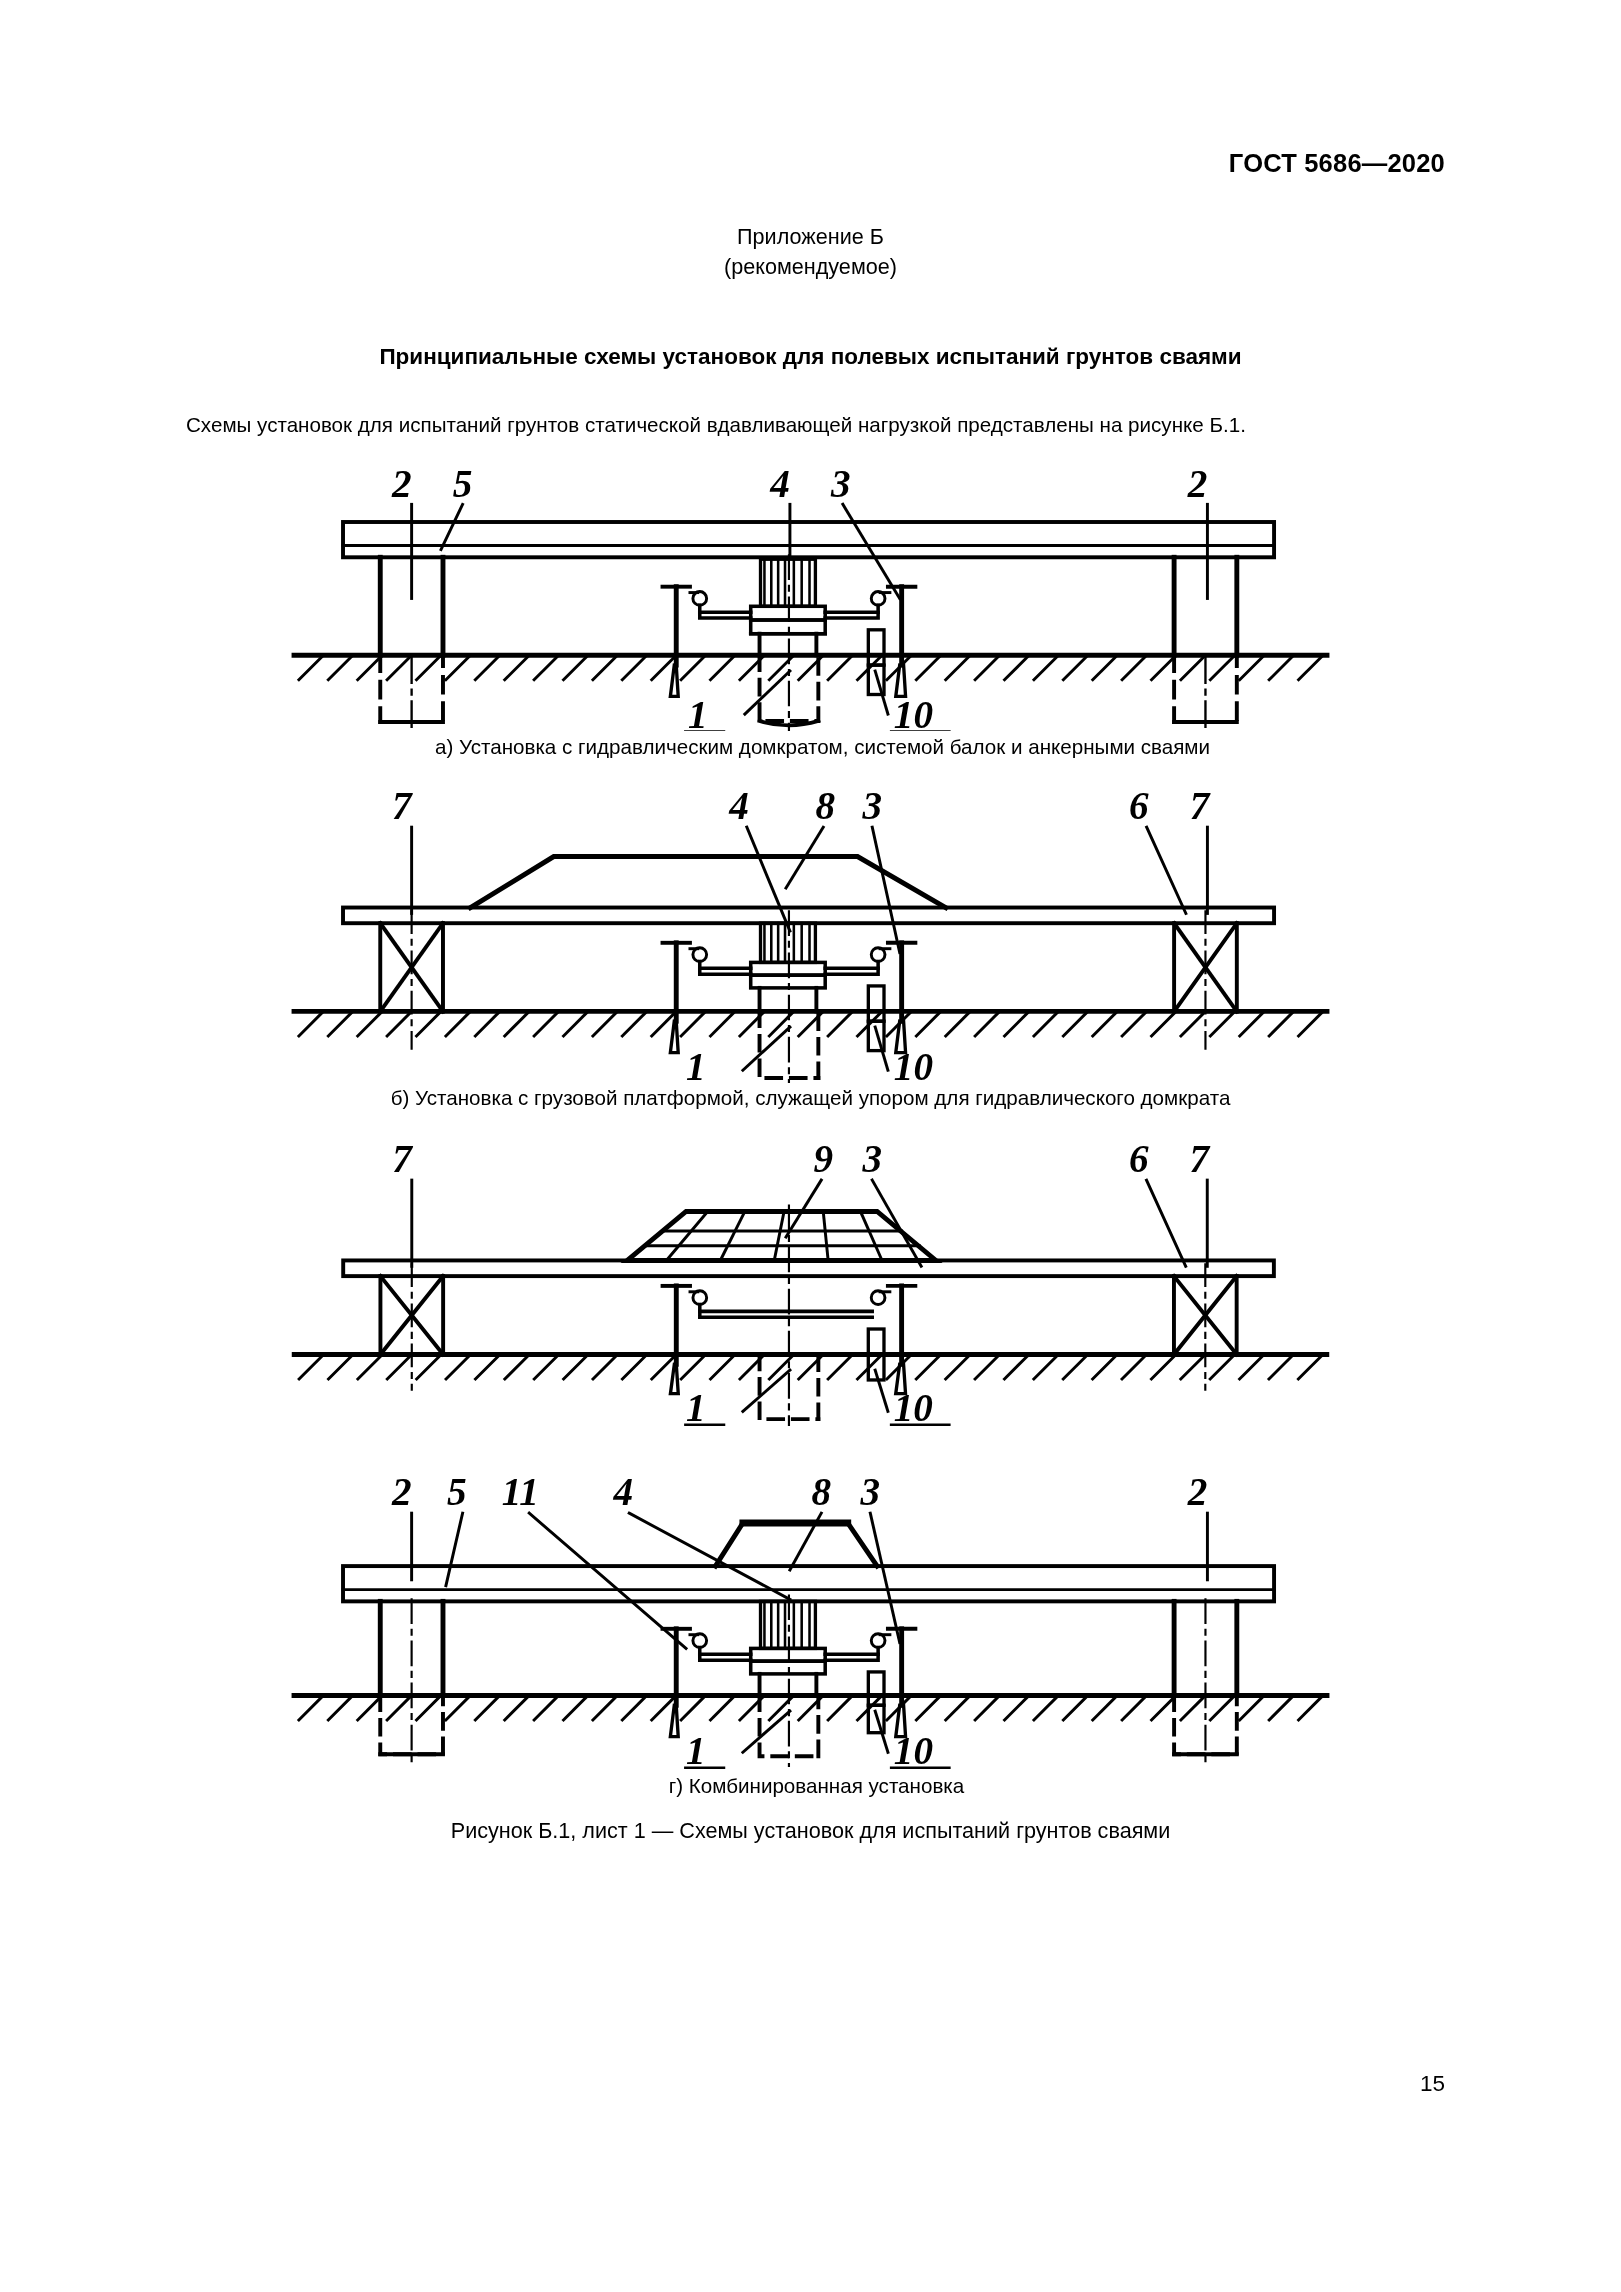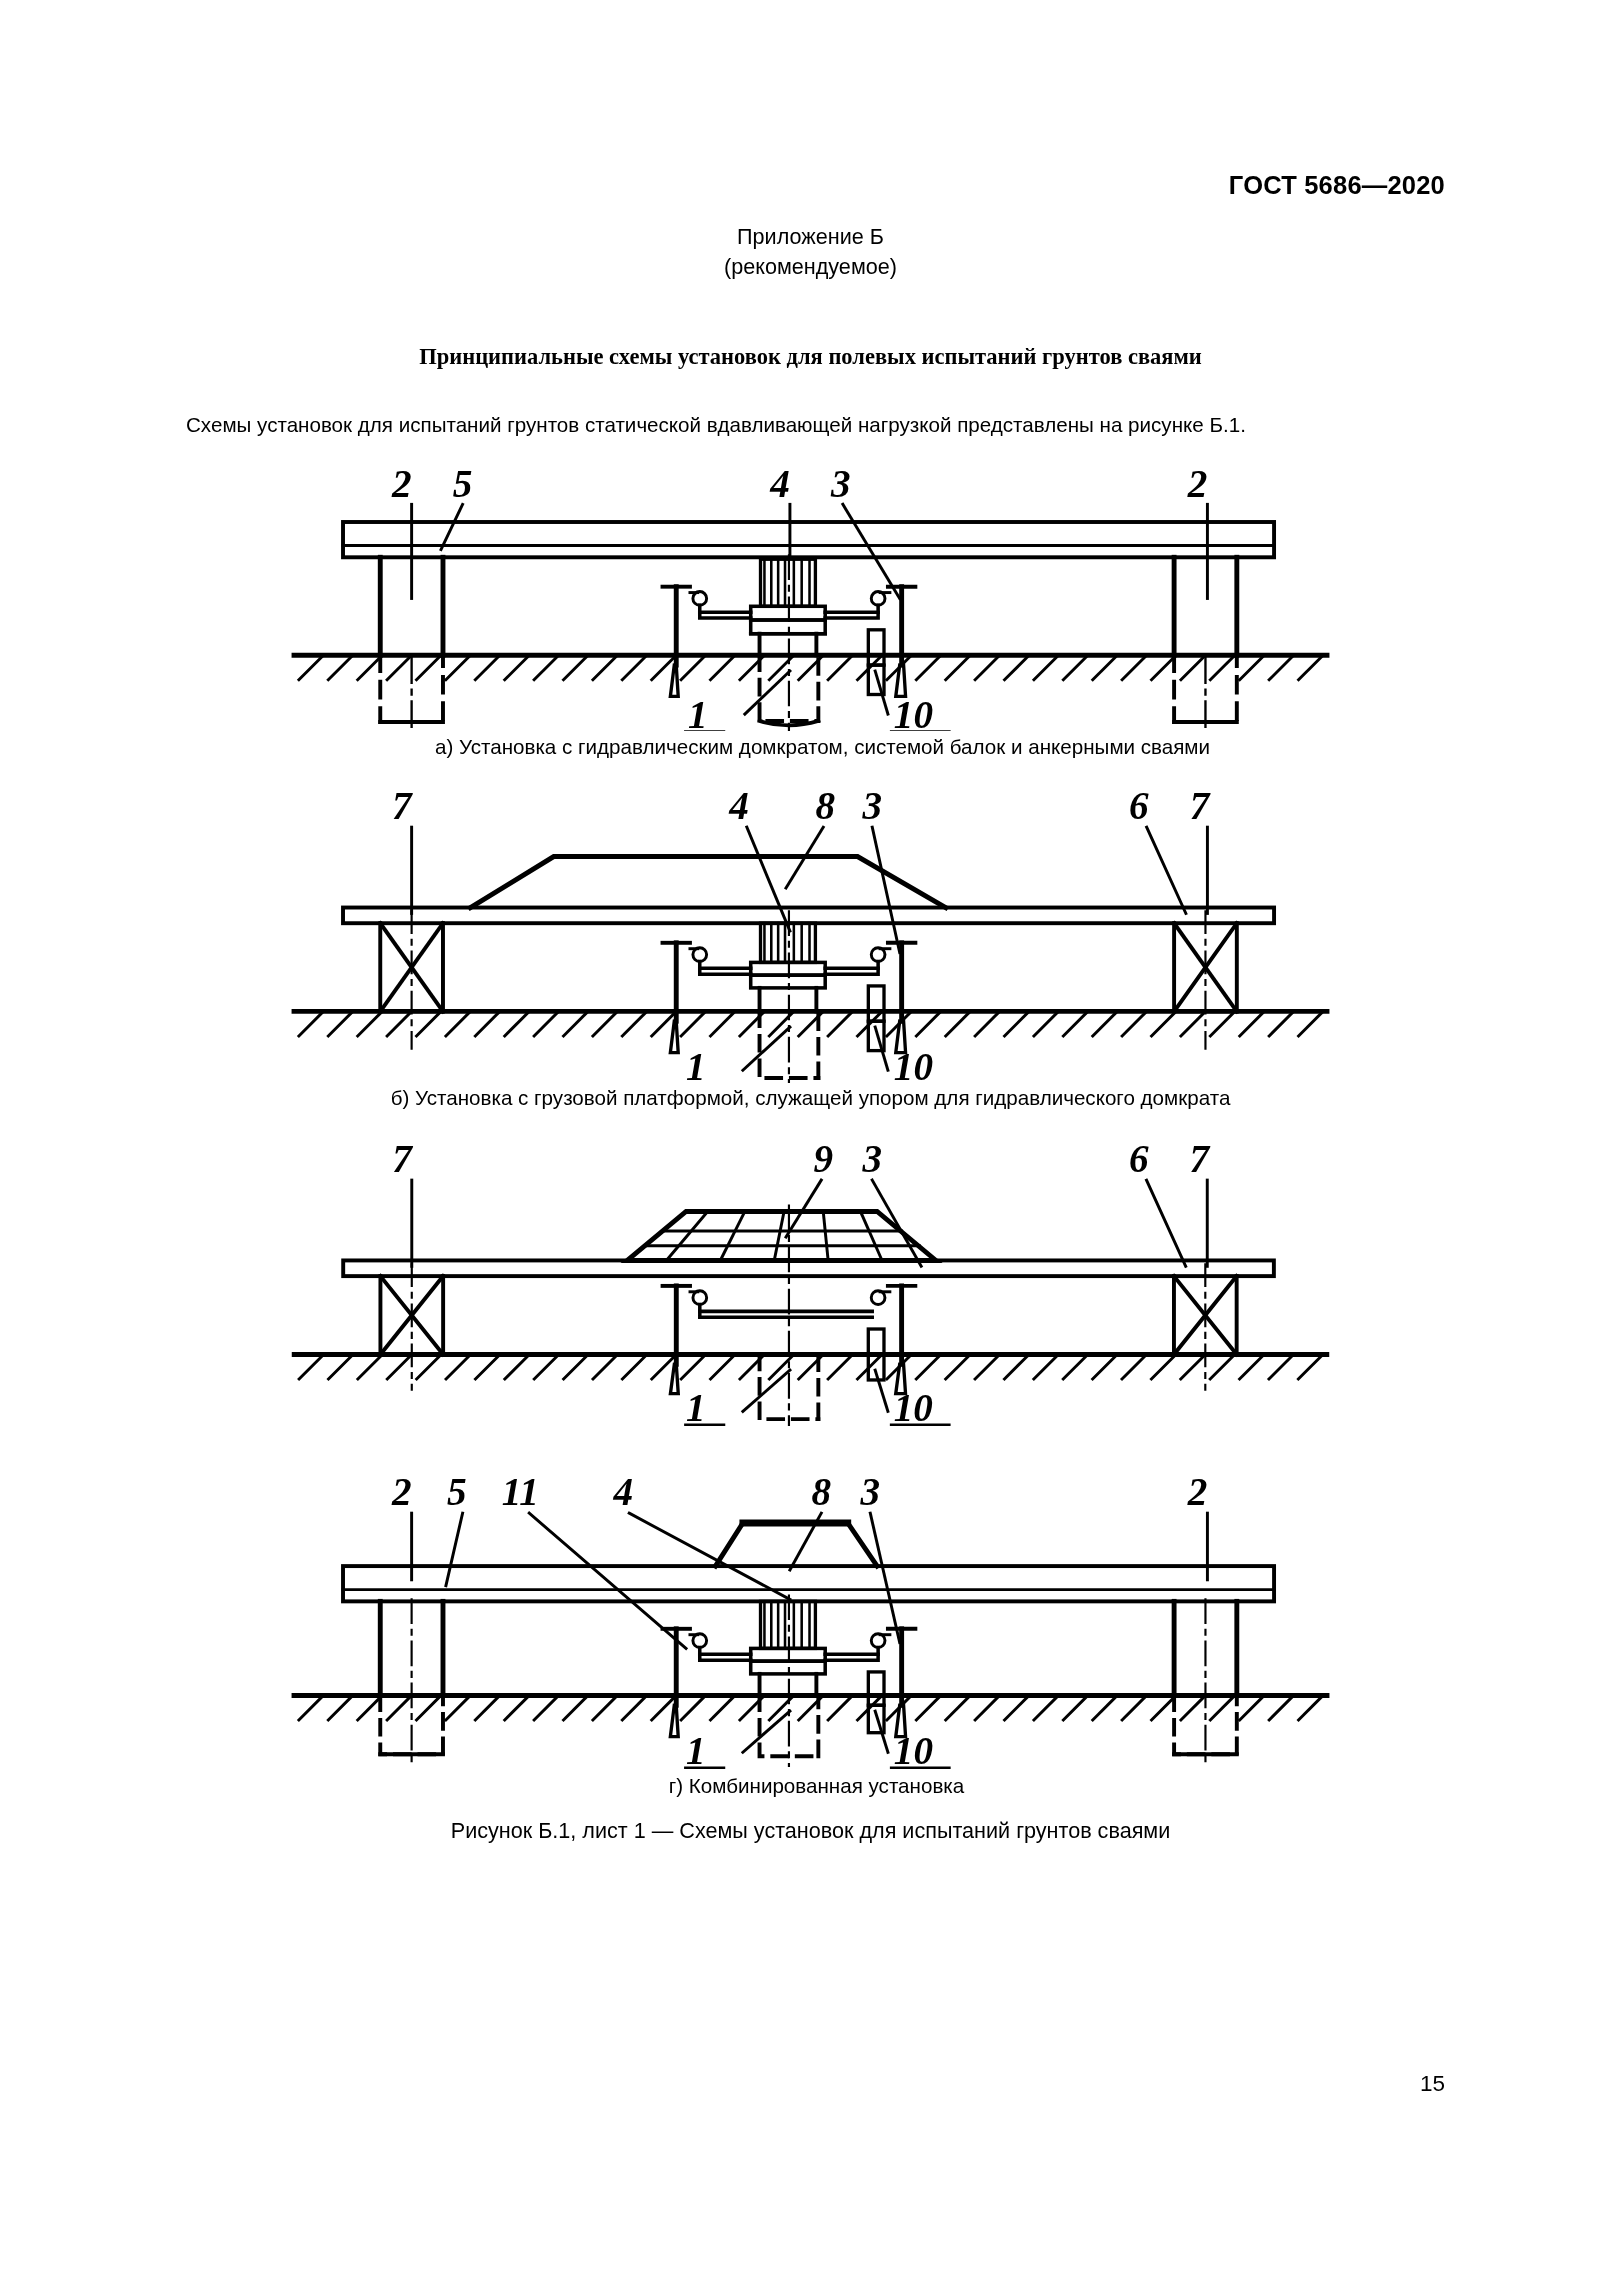--- a/index.html
+++ b/index.html
@@ -23,21 +23,20 @@
 
   
   .doc-header {
     position: absolute;
     top: 149px;
     right: 176px;
     font-size: 25.5px;
     font-weight: bold;
     letter-spacing: 0.2px;
     white-space: nowrap;
-    margin-top: 22px;
   }
 
   
   .appendix-block {
     position: absolute;
     top: 222px;
     left: 0;
     width: 100%;
     text-align: center;
     font-size: 21.6px;
@@ -47,21 +46,20 @@
 
   
   .section-title {
     position: absolute;
     top: 344px;
     left: 0;
     width: 100%;
     text-align: center;
     font-size: 22.5px;
     font-weight: bold;
-    font-family: Liberation Serif, serif;
   }
 
   
   .intro-par {
     position: absolute;
     top: 413px;
     left: 186px;
     width: 1264px;
     font-size: 20.6px;
     text-align: justify;

